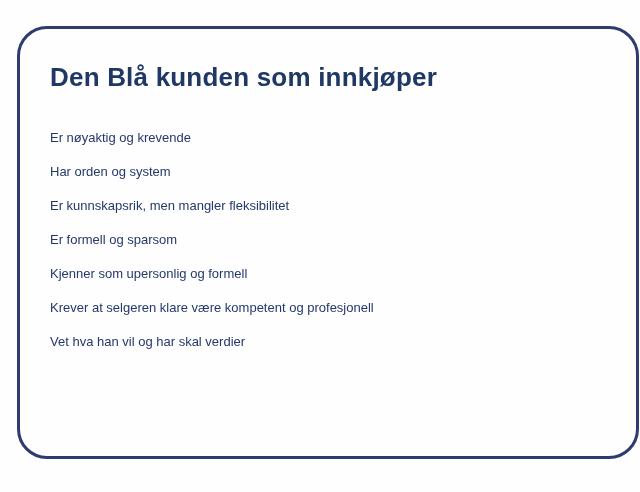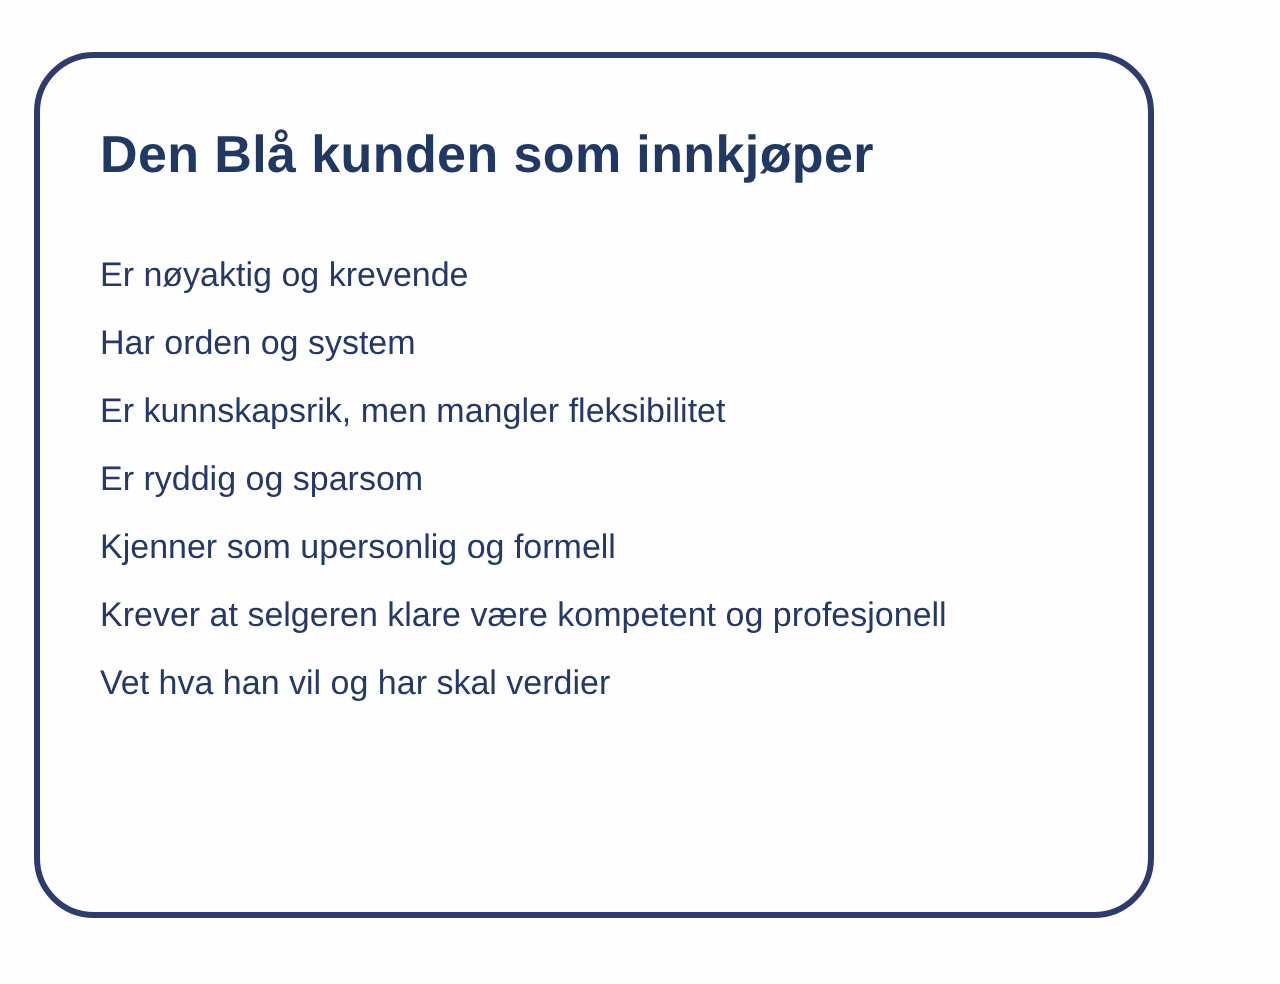--- a/index.html
+++ b/index.html
@@ -11,21 +11,21 @@
     height: 492px;
     background: #fefefe;
     font-family: "Liberation Sans", sans-serif;
     overflow: hidden;
     position: relative;
   }
   .slide-frame {
     position: absolute;
     left: 17px;
     top: 26px;
-    width: 560px;
+    width: 622px;
     height: 433px;
     border: 3px solid #2e3b6e;
     border-radius: 30px;
     background: #fefefe;
     box-sizing: border-box;
   }
   .slide-inner {
     padding: 33px 30px 0 30px;
   }
   .slide-title {
@@ -34,35 +34,35 @@
     font-weight: bold;
     letter-spacing: 0.2px;
     color: #1f3864;
   }
   .bullet-list {
     list-style: none;
     margin: 0;
     padding: 0;
   }
   .bullet-list li {
-    font-size: 17px;
+    font-size: 13px;
     line-height: 34px;
     color: #24386b;
     white-space: nowrap;
   }
 </style>
 </head>
 <body>
 
 <div class="slide-frame">
   <div class="slide-inner">
     <h1 class="slide-title">Den Blå kunden som innkjøper</h1>
     <ul class="bullet-list">
       <li>Er nøyaktig og krevende</li>
       <li>Har orden og system</li>
       <li>Er kunnskapsrik, men mangler fleksibilitet</li>
-      <li>Er ryddig og sparsom</li>
+      <li>Er formell og sparsom</li>
       <li>Kjenner som upersonlig og formell</li>
       <li>Krever at selgeren klare være kompetent og profesjonell</li>
       <li>Vet hva han vil og har skal verdier</li>
     </ul>
   </div>
 </div>
 
 </body></html>

